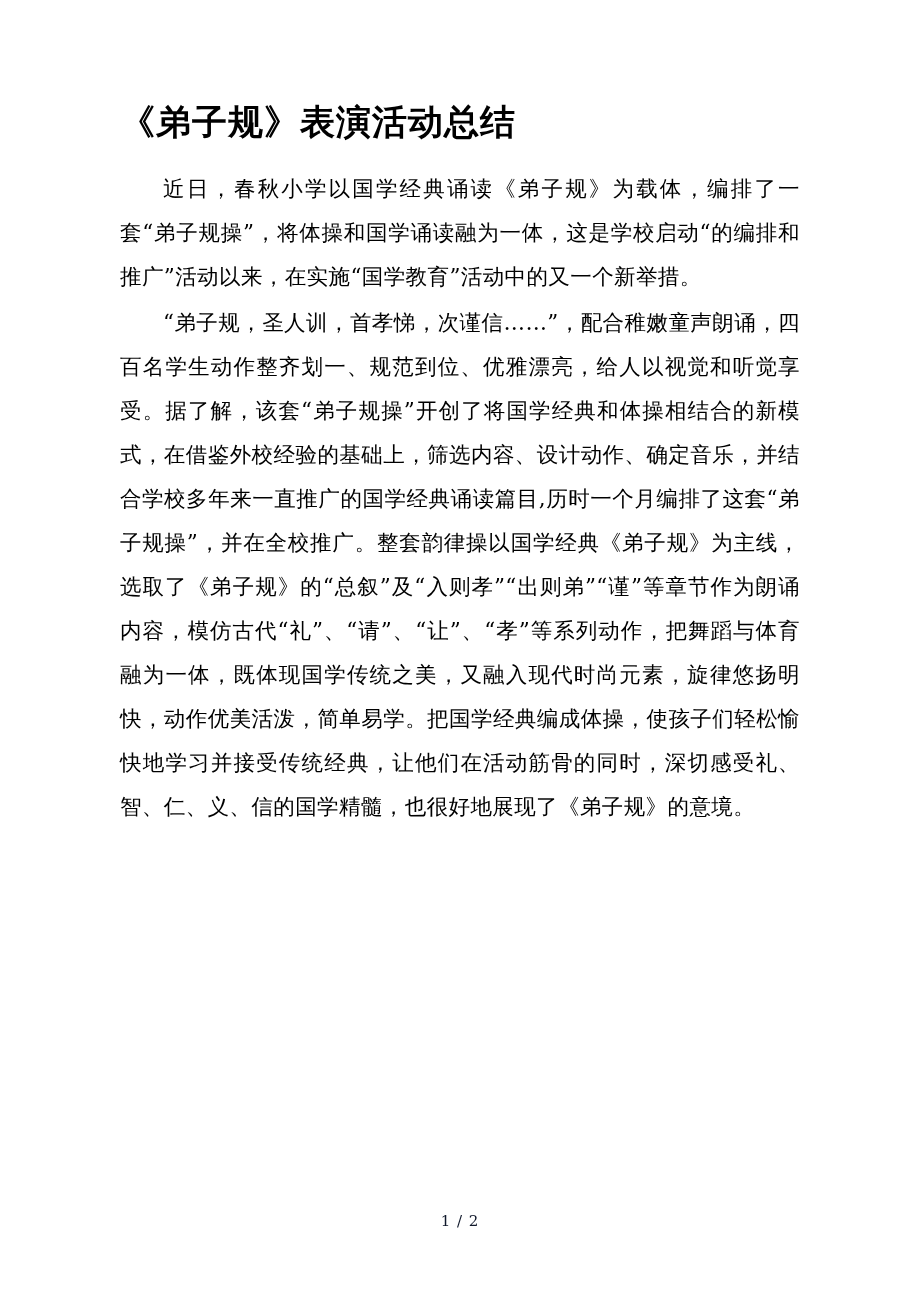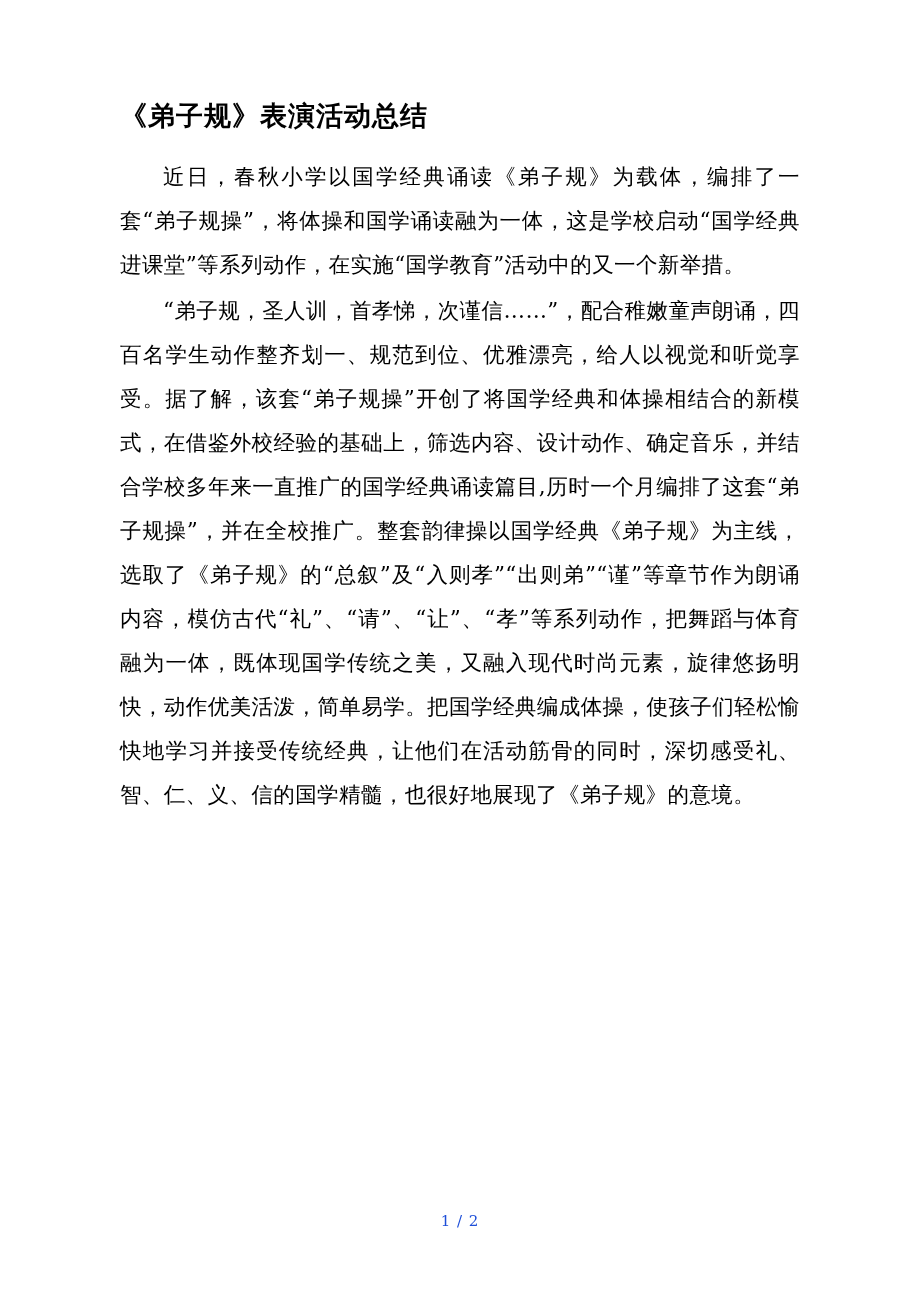--- a/index.html
+++ b/index.html
@@ -23,21 +23,21 @@
     position: relative;
     background: #ffffff;
   }
   .content {
     position: absolute;
     left: 120px;
     top: 96px;
     width: 680px;
   }
   .doc-title {
-    font-size: 27px;
+    font-size: 35px;
     font-weight: bold;
     letter-spacing: 1px;
     margin: 0 0 18px 0;
     line-height: 1.5;
     text-align: left;
     font-family: "DejaVu Sans", "Liberation Sans", sans-serif;
   }
   .para {
     font-size: 21.5px;
     line-height: 2.05;
@@ -48,27 +48,27 @@
     letter-spacing: 0.4px;
   }
   .footer {
     position: absolute;
     left: 0;
     right: 0;
     bottom: 72px;
     text-align: center;
     font-size: 15px;
     font-family: "DejaVu Serif", "Liberation Serif", serif;
-    color: #1d4ed8;
+    color: #0f172a;
     letter-spacing: 1px;
   }
 </style>
 </head>
 <body>
 
 <div class="page">
   <div class="content">
     <h1 class="doc-title">《弟子规》表演活动总结</h1>
-    <p class="para">近日，春秋小学以国学经典诵读《弟子规》为载体，编排了一套“弟子规操”，将体操和国学诵读融为一体，这是学校启动“国学经典进课堂”等系列动作，在实施“国学教育”活动中的又一个新举措。</p>
+    <p class="para">近日，春秋小学以国学经典诵读《弟子规》为载体，编排了一套“弟子规操”，将体操和国学诵读融为一体，这是学校启动“的编排和推广”活动以来，在实施“国学教育”活动中的又一个新举措。</p>
     <p class="para">“弟子规，圣人训，首孝悌，次谨信……”，配合稚嫩童声朗诵，四百名学生动作整齐划一、规范到位、优雅漂亮，给人以视觉和听觉享受。据了解，该套“弟子规操”开创了将国学经典和体操相结合的新模式，在借鉴外校经验的基础上，筛选内容、设计动作、确定音乐，并结合学校多年来一直推广的国学经典诵读篇目,历时一个月编排了这套“弟子规操”，并在全校推广。整套韵律操以国学经典《弟子规》为主线，选取了《弟子规》的“总叙”及“入则孝”“出则弟”“谨”等章节作为朗诵内容，模仿古代“礼”、“请”、“让”、“孝”等系列动作，把舞蹈与体育融为一体，既体现国学传统之美，又融入现代时尚元素，旋律悠扬明快，动作优美活泼，简单易学。把国学经典编成体操，使孩子们轻松愉快地学习并接受传统经典，让他们在活动筋骨的同时，深切感受礼、智、仁、义、信的国学精髓，也很好地展现了《弟子规》的意境。</p>
   </div>
   <div class="footer">1 / 2</div>
 </div>
 
 </body></html>

